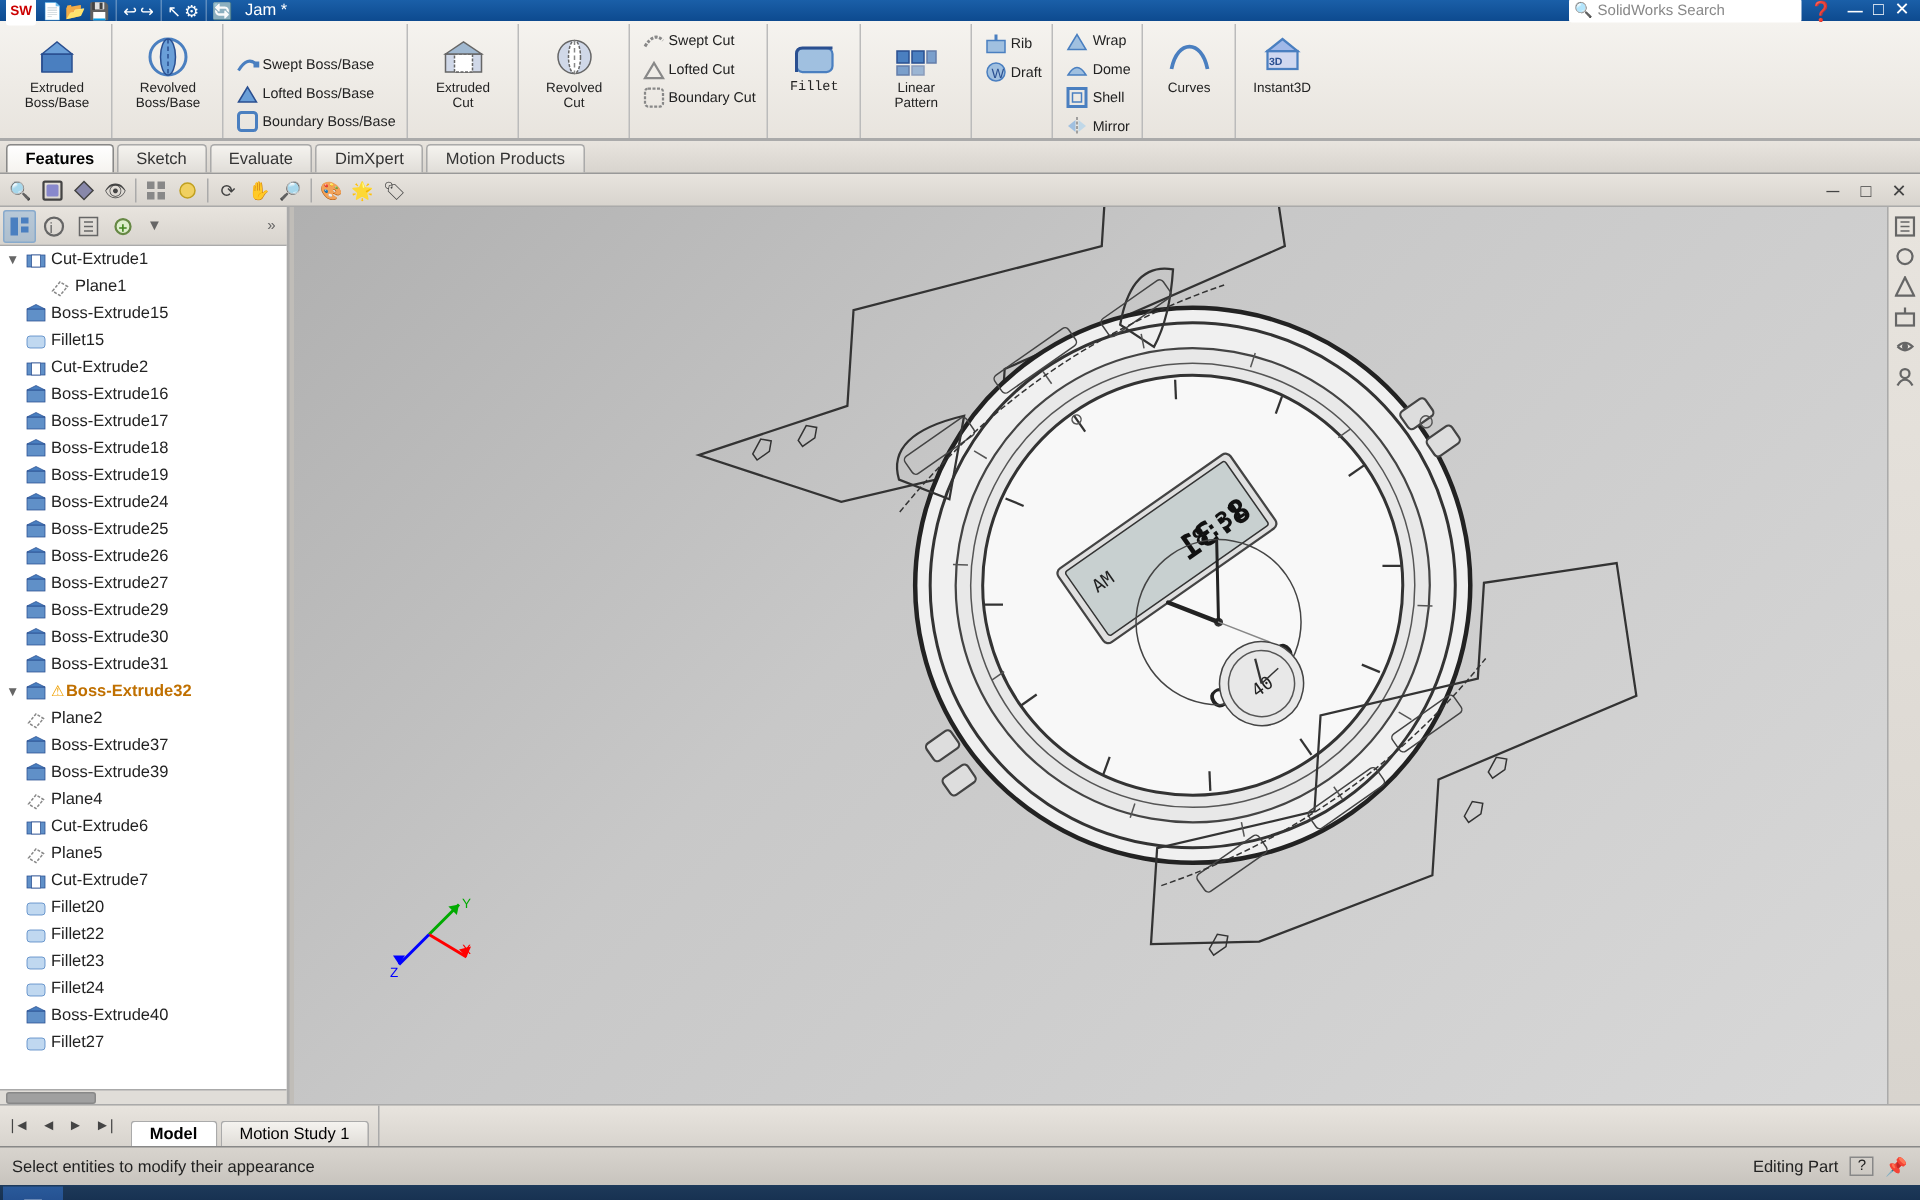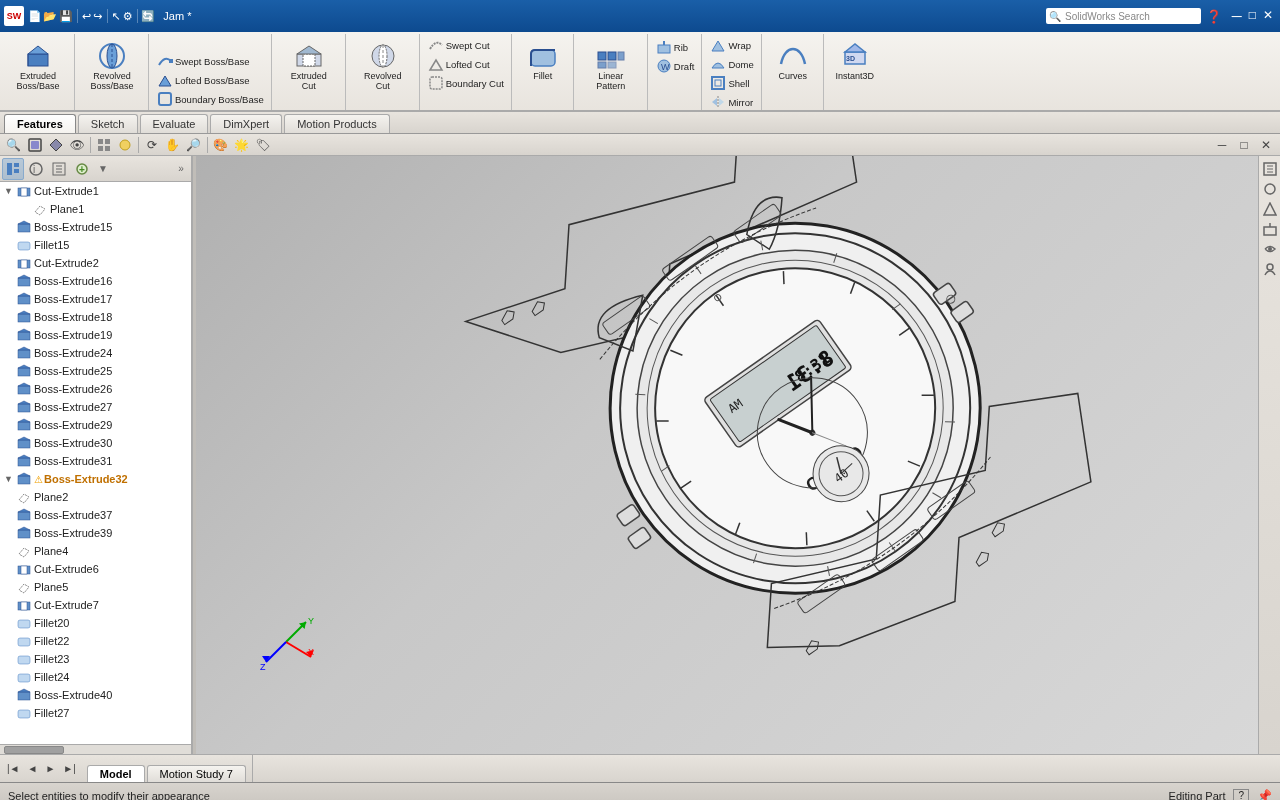--- a/index.html
+++ b/index.html
@@ -1,20 +1,20 @@
 <!DOCTYPE html>
 <html><head>
   <meta charset="utf-8">
   <style>
     * { box-sizing: border-box; margin: 0; padding: 0; }
     body { font-family: 'Segoe UI', Tahoma, Arial, sans-serif; font-size: 11px; background: #d4d0c8; overflow: hidden; width: 1280px; height: 800px; }
 
     
     #titlebar {
-      height: 32px;
+      height: 14px;
       background: linear-gradient(to bottom, #1a5fa8, #0d4a8f);
       display: flex;
       align-items: center;
       padding: 0 4px;
       color: white;
       justify-content: flex-end;
     }
     #titlebar .logo {
       width: 20px; height: 20px; background: #fff; border-radius: 2px;
       display: flex; align-items: center; justify-content: center;
@@ -379,21 +379,21 @@
     <div class="tb-btn-small">
       <div class="tb-icon-small">
         <svg width="16" height="16">
             <rect x="2" y="2" width="12" height="12" fill="none" stroke="#888" stroke-width="1.5" rx="2" stroke-dasharray="2,1"></rect>
           </svg>
       </div>
       <span class="tb-label-small">Boundary Cut</span>
     </div>
   </div>
 
-  <div class="toolbar-group" style="min-width:44px;">
+  <div class="toolbar-group" style="min-width:44px;font-family:Liberation Mono, monospace;">
     <div class="tb-btn-large">
       <div class="tb-icon-large">
         <svg width="32" height="32">
             <rect x="4" y="10" width="24" height="16" fill="#a0c0e0" stroke="#4a7fc0" stroke-width="1.5" rx="4"></rect>
             <path d="M4,26 L4,14 Q4,10 8,10 L28,10" fill="none" stroke="#2a4f90" stroke-width="2"></path>
           </svg>
       </div>
       <div class="tb-label">Fillet</div>
     </div>
   </div>
@@ -1061,21 +1061,21 @@
 
 <div id="bottom-area">
   <div id="bottom-nav">
     <span class="bnav-btn">|◄</span>
     <span class="bnav-btn">◄</span>
     <span class="bnav-btn">►</span>
     <span class="bnav-btn">►|</span>
   </div>
   <div id="model-tabs">
     <div class="model-tab active">Model</div>
-    <div class="model-tab">Motion Study 7</div>
+    <div class="model-tab">Motion Study 1</div>
   </div>
 </div>
 
 <div id="status-bar">
   <div class="status-left">Select entities to modify their appearance</div>
   <div class="status-right">
     <span>Editing Part</span>
     <span style="cursor:pointer;border:1px solid #888;padding:0 4px;font-size:10px;">?</span>
     <span style="cursor:pointer;font-size:12px;">📌</span>
   </div>

